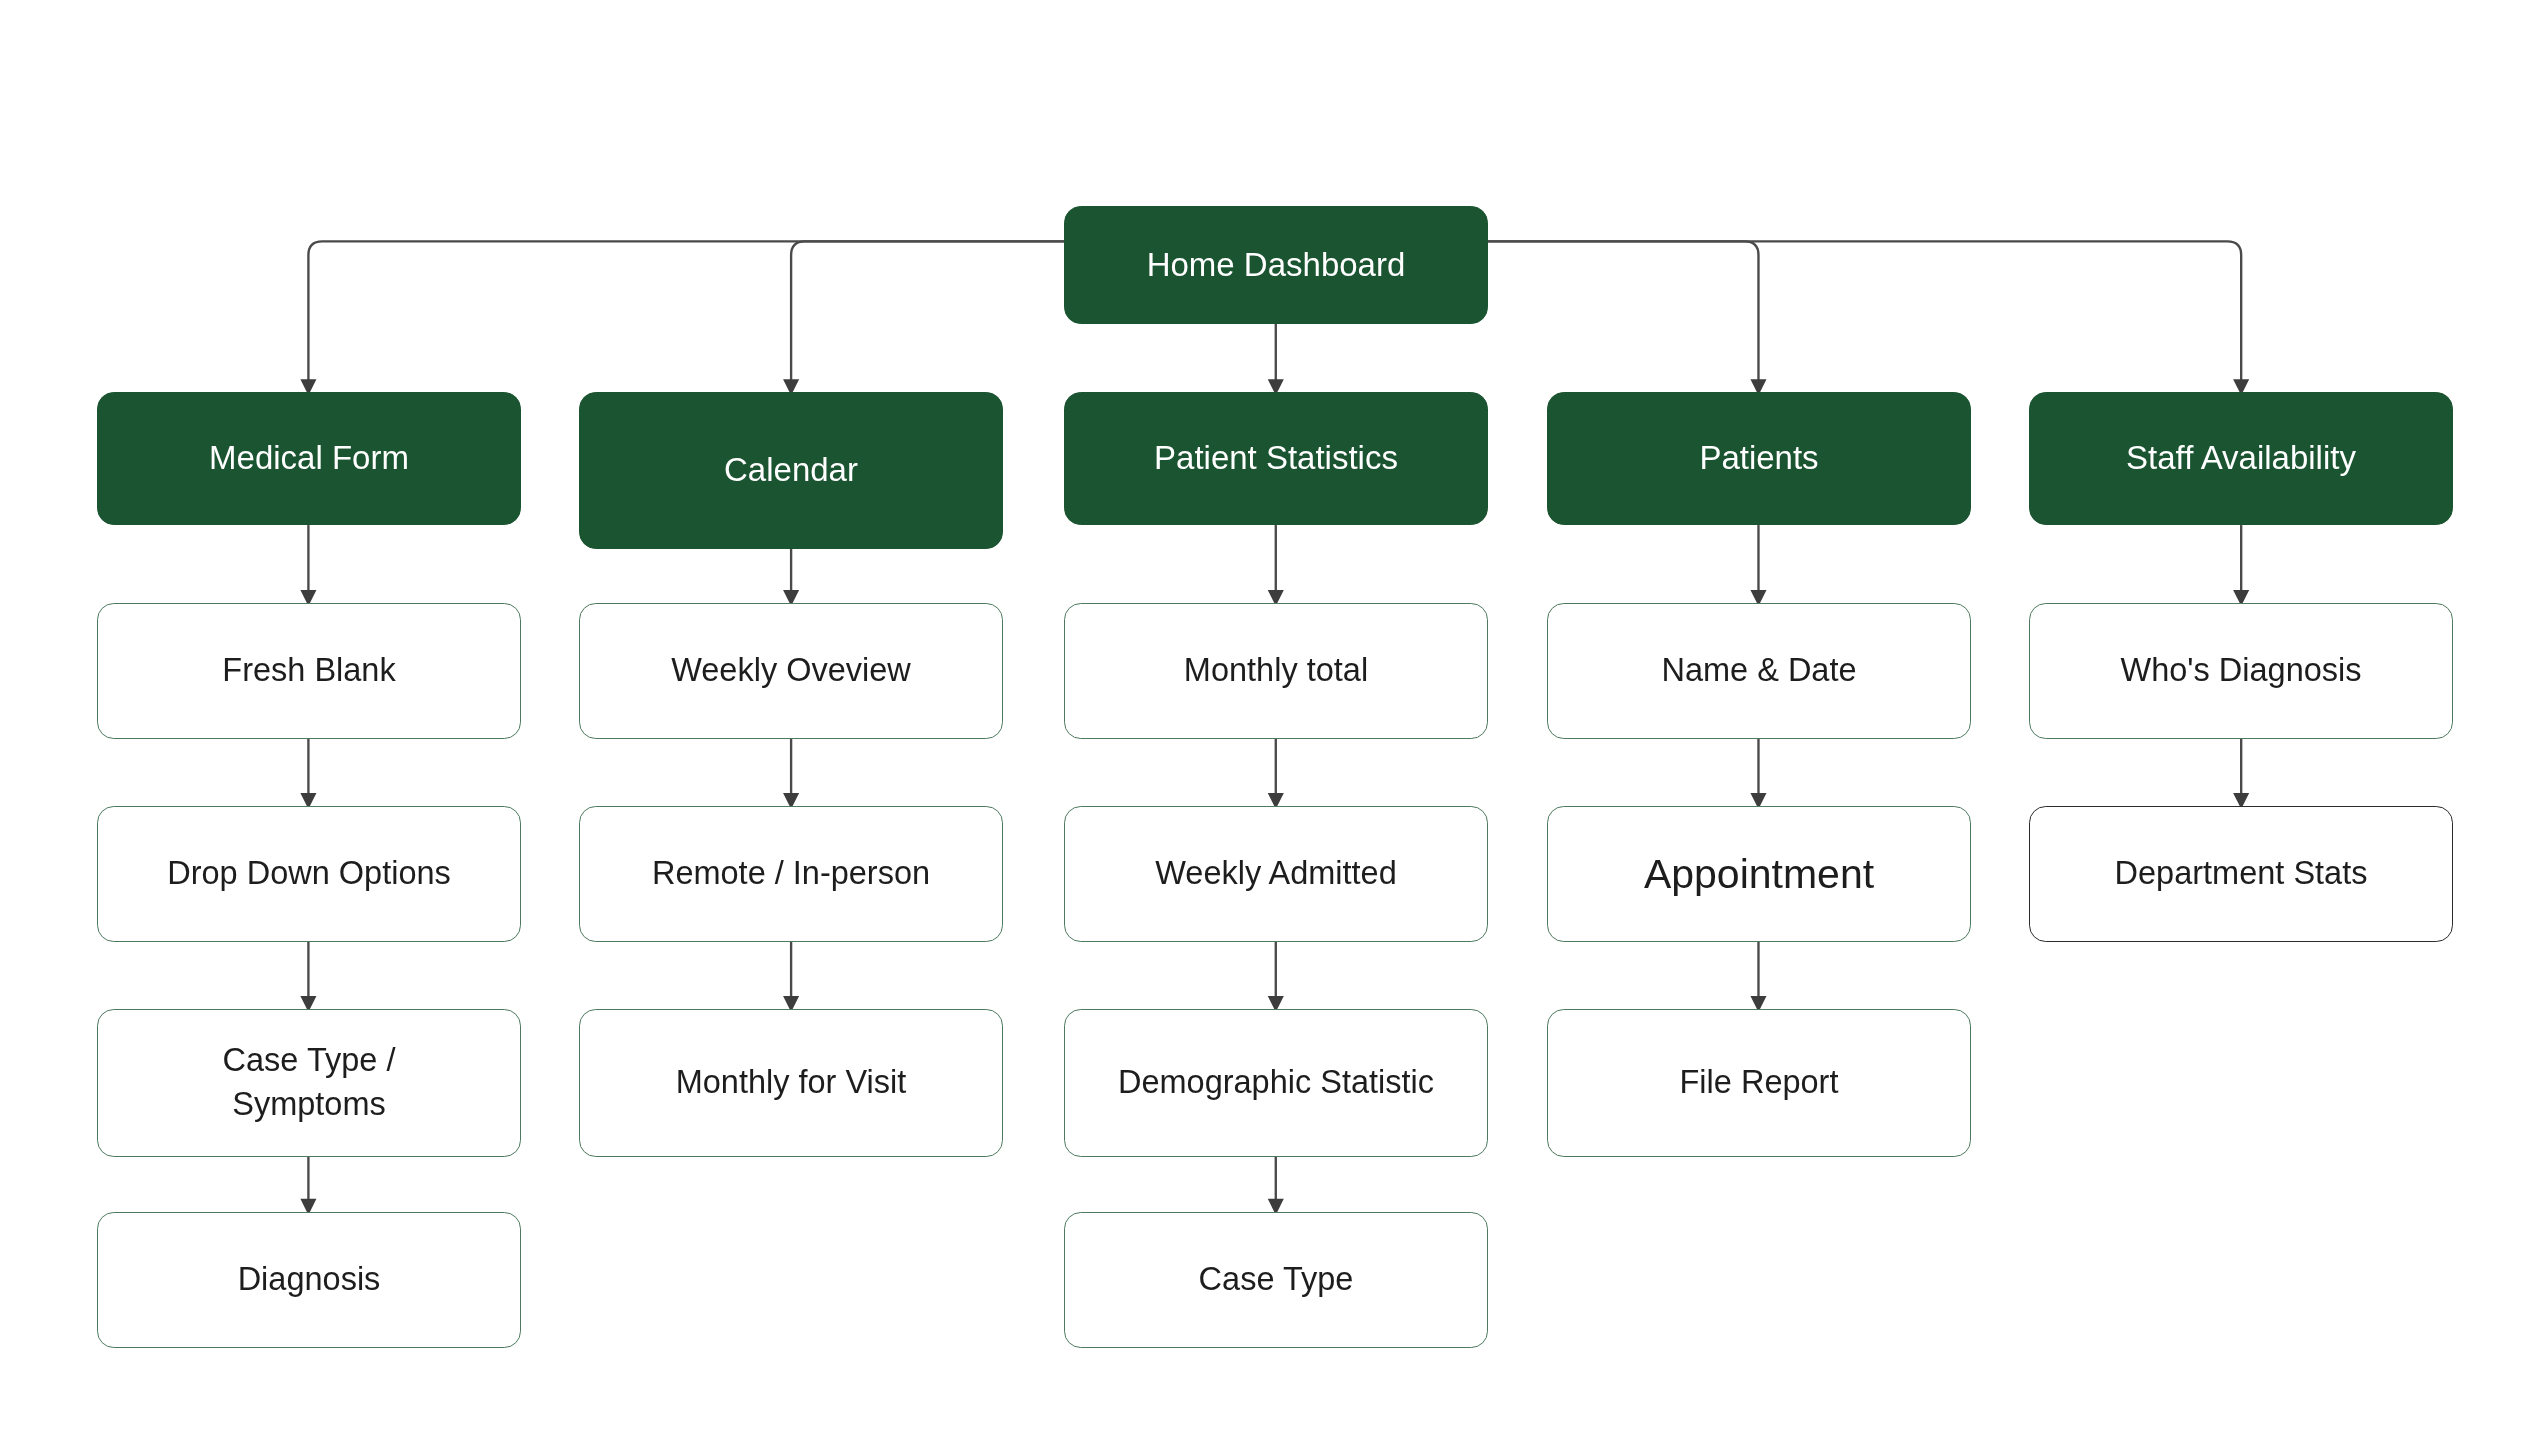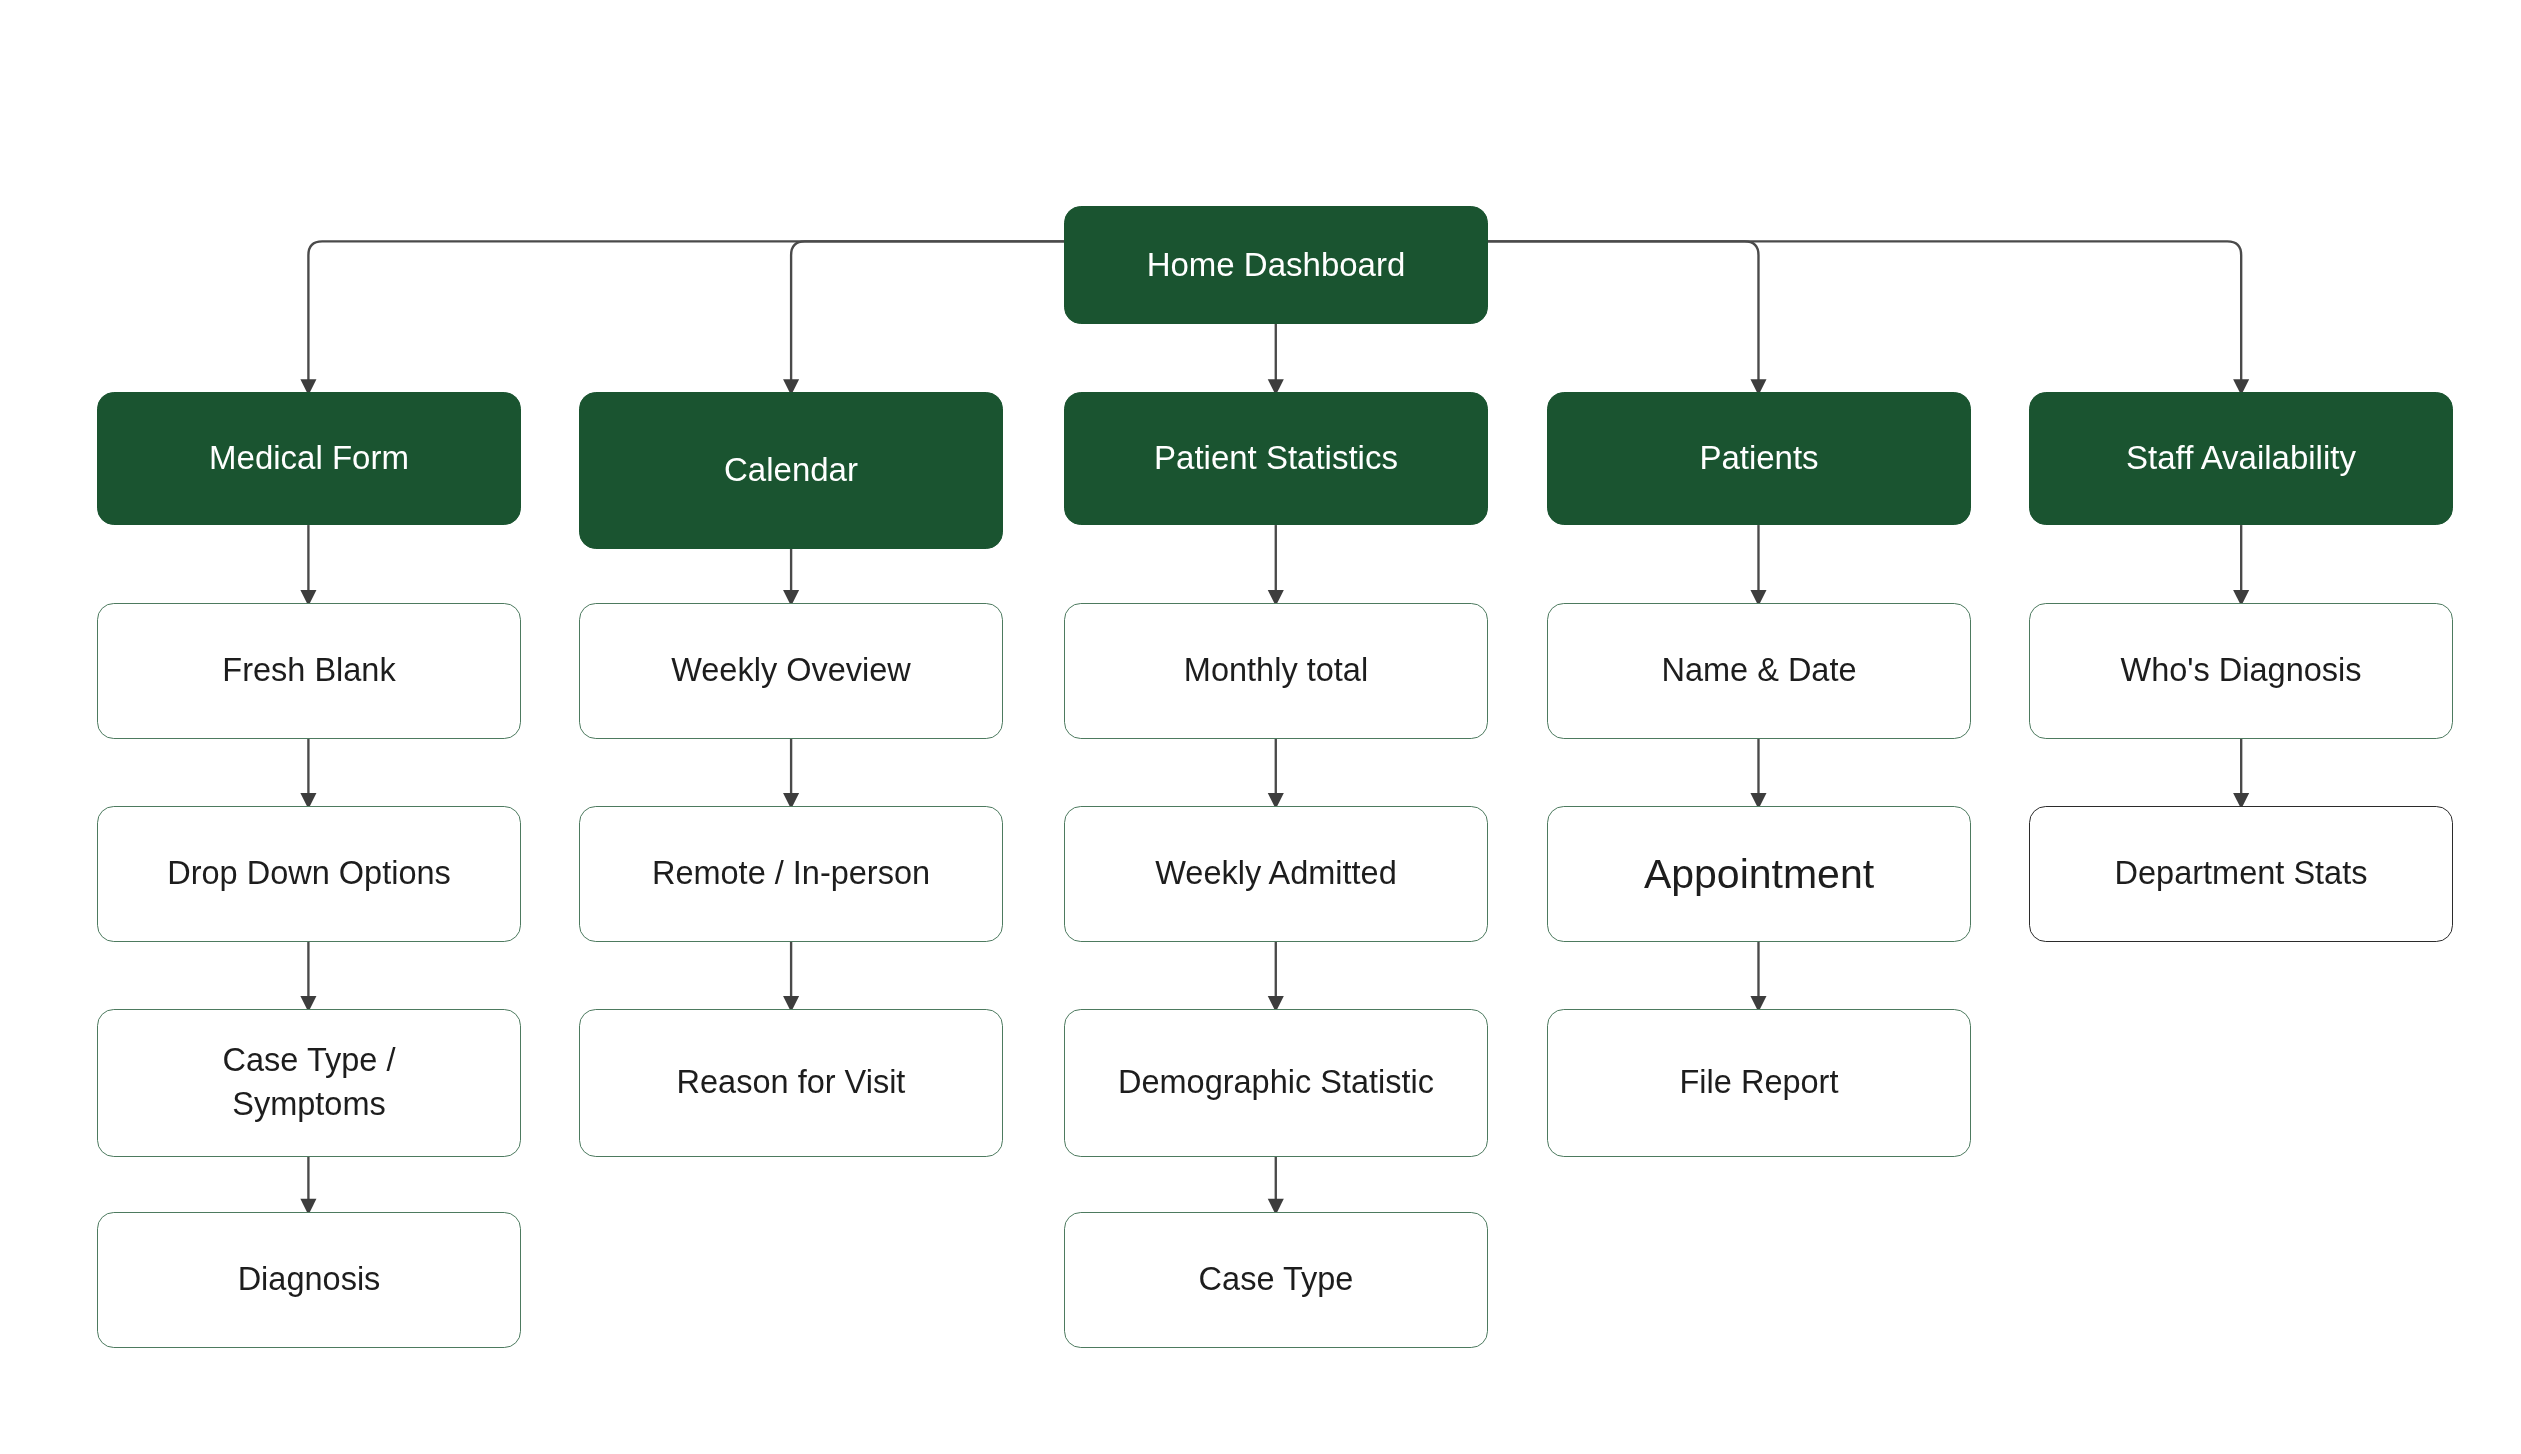--- a/index.html
+++ b/index.html
@@ -140,21 +140,21 @@
       <div class="node node-green" style="left: 579px; top: 392px; width: 424px; height: 157px;">
         <span class="node-label">Calendar</span>
       </div>
       <div class="node node-white" style="left: 579px; top: 603px; width: 424px; height: 136px;">
         <span class="node-label">Weekly Oveview</span>
       </div>
       <div class="node node-white" style="left: 579px; top: 806px; width: 424px; height: 136px;">
         <span class="node-label">Remote / In-person</span>
       </div>
       <div class="node node-white" style="left: 579px; top: 1009px; width: 424px; height: 148px;">
-        <span class="node-label">Reason for Visit</span>
+        <span class="node-label">Monthly for Visit</span>
       </div>
       <div class="node node-green" style="left: 1064px; top: 392px; width: 424px; height: 133px;">
         <span class="node-label">Patient Statistics</span>
       </div>
       <div class="node node-white" style="left: 1064px; top: 603px; width: 424px; height: 136px;">
         <span class="node-label">Monthly total</span>
       </div>
       <div class="node node-white" style="left: 1064px; top: 806px; width: 424px; height: 136px;">
         <span class="node-label">Weekly Admitted</span>
       </div>

